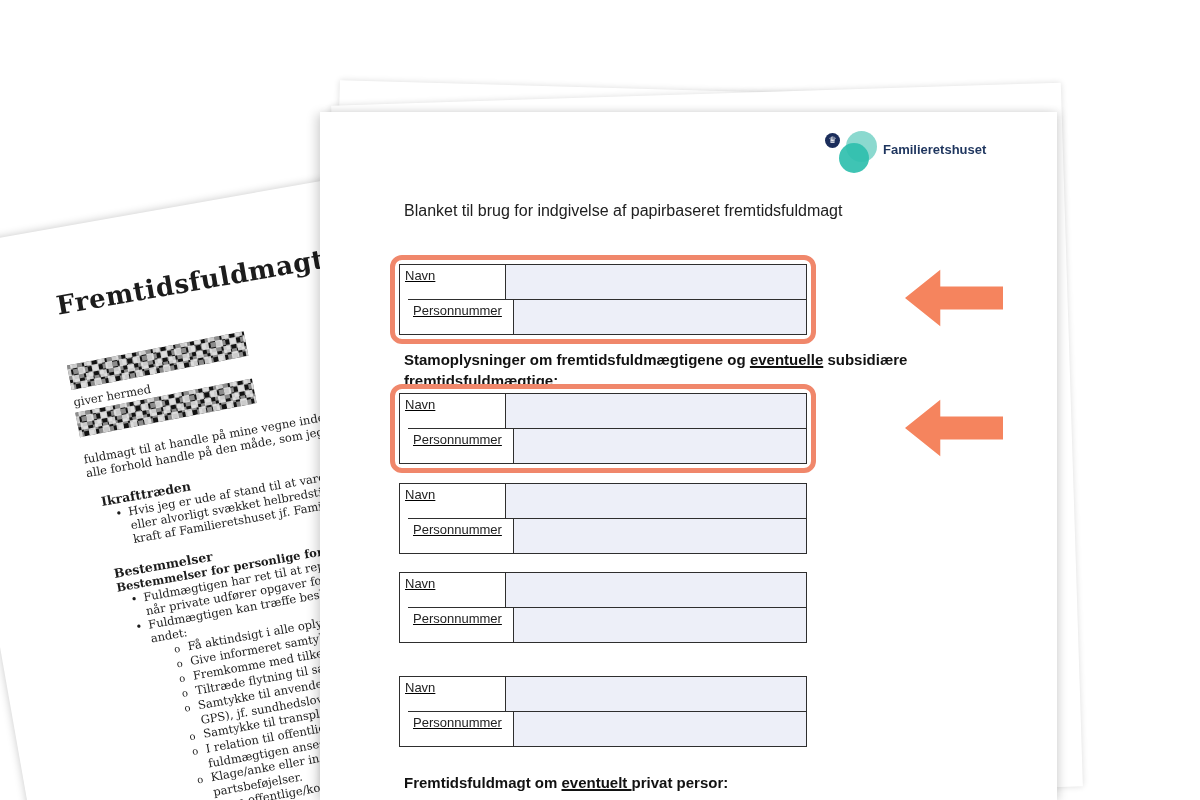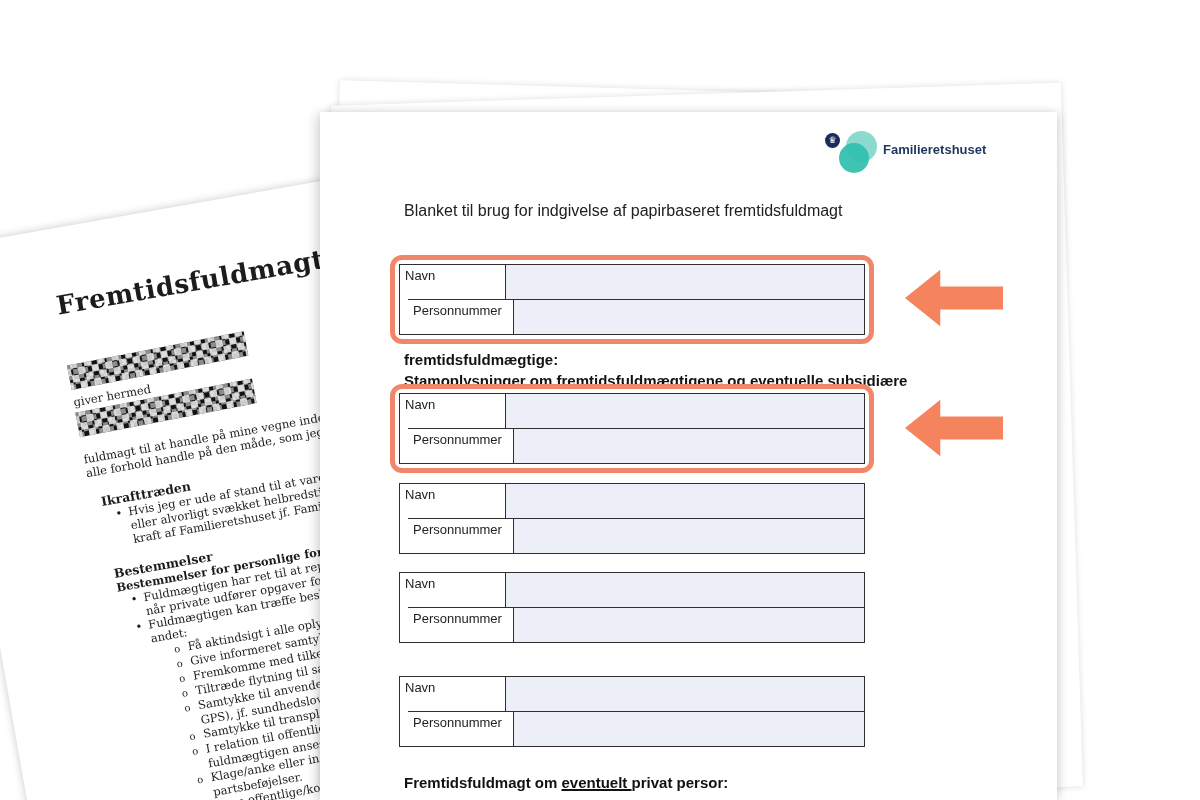--- a/index.html
+++ b/index.html
@@ -57,22 +57,22 @@
   .brand-text{position:absolute;left:58px;top:12px;font-size:13px;font-weight:bold;color:#1e355e;}
 
   .doc-heading{position:absolute;left:84px;top:90px;font-size:16px;color:#202020;}
   .sec-title{position:absolute;left:84px;font-size:15px;font-weight:bold;color:#121212;line-height:21px;}
   .sec-1{top:125px;}
   .sec-2{top:237px;}
   .sec-3{top:660px;}
   .u{text-decoration:underline;text-decoration-thickness:1.5px;}
 
   .blocks-host{position:absolute;inset:0;}
-  .field-table{position:absolute;left:79px;width:466px;border:1.5px solid #2e2e2e;
-    box-sizing:border-box;background:#fff;}
+  .field-table{position:absolute;left:79px;width:408px;border:1.5px solid #2e2e2e;
+    box-sizing:border-box;background:#fff;text-decoration:underline;}
   .ft-row{display:flex;height:34px;}
   .ft-row + .ft-row{border-top:1.5px solid #2e2e2e;margin-left:8px;}
   .ft-label{width:106px;box-sizing:border-box;border-right:1.5px solid #2e2e2e;
     background:#ffffff;font-size:13px;color:#222;padding:3px 5px;}
   .ft-value{flex:1;background:#edeff8;}
   .highlight-ring{position:absolute;inset:-10px;border:5px solid #f0876b;border-radius:12px;
     pointer-events:none;}
 
   .pointer-arrow{position:absolute;width:98px;height:60px;background:#f5845e;
     clip-path:polygon(0% 50%, 36% 3%, 36% 31%, 100% 31%, 100% 69%, 36% 69%, 36% 97%);}
@@ -133,22 +133,22 @@
     <span class="logo-c-light"></span>
     <span class="logo-c-main"></span>
     <span class="logo-crown">♛</span>
     <span class="brand-text">Familieretshuset</span>
   </div>
 
   <div class="doc-heading">Blanket til brug for indgivelse af papirbaseret fremtidsfuldmagt</div>
 
 
   <div class="sec-title sec-2">
+    <div><span>Stamoplysninger om fremtidsfuldmægtigene og </span><span class="u">eventuelle</span><span> subsidiære</span></div>
     <div>fremtidsfuldmægtige:</div>
-    <div><span>Stamoplysninger om fremtidsfuldmægtigene og </span><span class="u">eventuelle</span><span> subsidiære</span></div>
   </div>
 
   <div class="sec-title sec-3"><span>Fremtidsfuldmagt om </span><span class="u">eventuelt </span><span>privat persor:</span></div>
 
   <div class="blocks-host">
       <div class="field-table" style="top: 152px;">
         <div class="ft-row">
           <div class="ft-label">Navn</div>
           <div class="ft-value"></div>
         </div>

